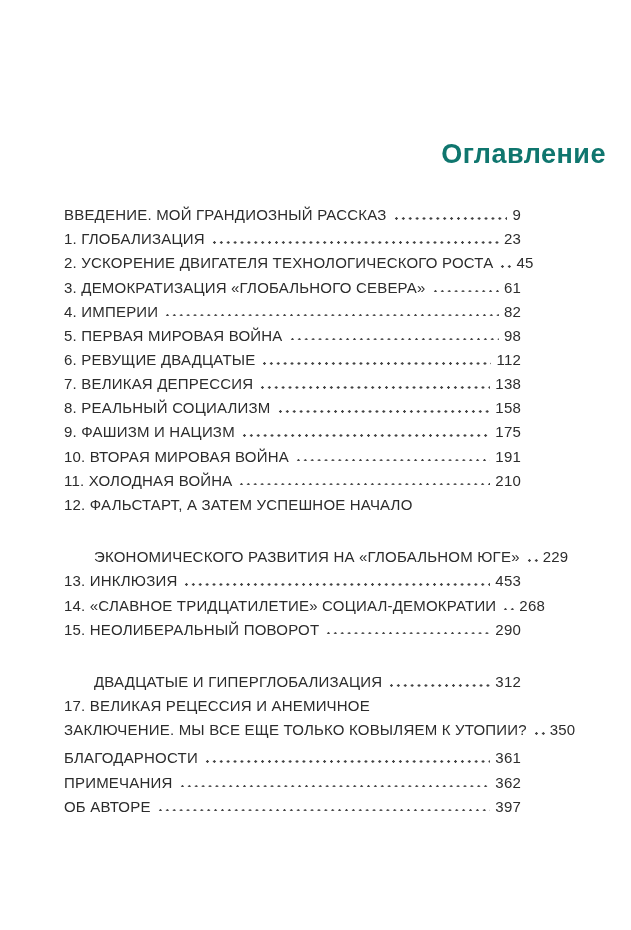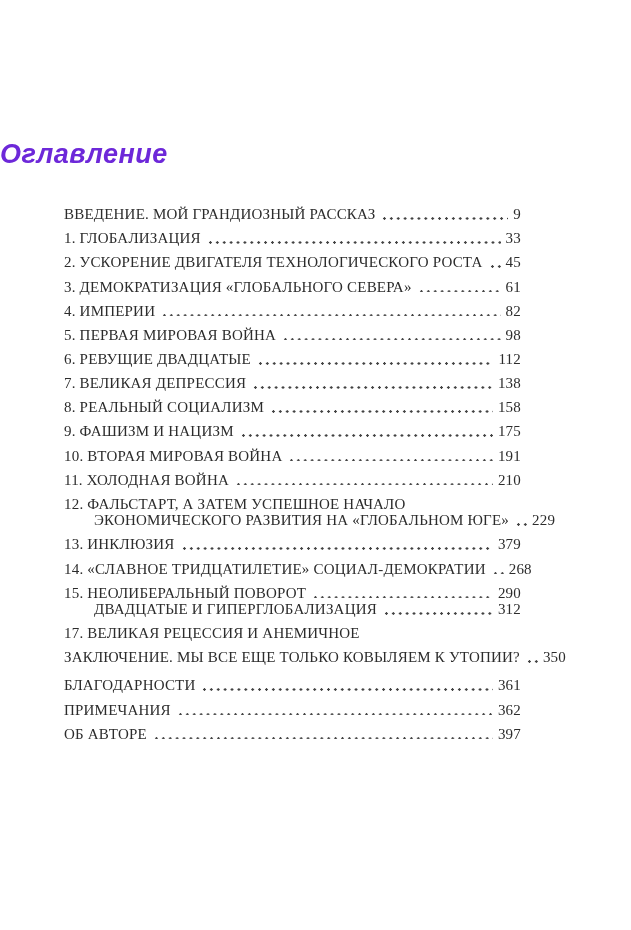--- a/index.html
+++ b/index.html
@@ -13,45 +13,44 @@
     overflow: hidden;
     position: relative;
     font-family: "Liberation Sans", "DejaVu Sans", sans-serif;
     color: #2c2c2c;
   }
   .page-title {
     position: absolute;
     top: 141px;
     left: 0;
     width: 606px;
-    text-align: left;
+    text-align: right;
     font-size: 27px;
     font-weight: bold;
     letter-spacing: 0.5px;
     line-height: 27px;
-    color: #6d28d9;
-    font-style: italic;
+    color: #0f766e;
   }
   .toc {
     position: absolute;
     top: 199px;
     left: 64px;
     width: 457px;
   }
   .toc-line {
     display: flex;
     align-items: flex-end;
     height: 24.15px;
     font-size: 15px;
     letter-spacing: 0.2px;
     white-space: nowrap;
-    font-family: Liberation Serif, serif;
   }
   .toc-line.cont {
     height: 16.4px;
+    margin-top: 36px;
   }
   .toc-line.cont .label {
     padding-left: 30px;
   }
   .toc-line.gap {
     height: 28.15px;
   }
   .label {
     flex: 0 0 auto;
   }
@@ -79,21 +78,21 @@
       <div class="toc-line">
         <span class="label">ВВЕДЕНИЕ. МОЙ ГРАНДИОЗНЫЙ РАССКАЗ</span>
         <span class="leader"></span>
         <span class="page-num">9</span>
       </div>
     </div>
     <div class="toc-entry">
       <div class="toc-line">
         <span class="label">1. ГЛОБАЛИЗАЦИЯ</span>
         <span class="leader"></span>
-        <span class="page-num">33</span>
+        <span class="page-num">23</span>
       </div>
     </div>
     <div class="toc-entry">
       <div class="toc-line">
         <span class="label">2. УСКОРЕНИЕ ДВИГАТЕЛЯ ТЕХНОЛОГИЧЕСКОГО РОСТА</span>
         <span class="leader"></span>
         <span class="page-num">45</span>
       </div>
     </div>
     <div class="toc-entry">
@@ -166,21 +165,21 @@
       <div class="toc-line cont">
         <span class="label">ЭКОНОМИЧЕСКОГО РАЗВИТИЯ НА «ГЛОБАЛЬНОМ ЮГЕ»</span>
         <span class="leader"></span>
         <span class="page-num">229</span>
       </div>
     </div>
     <div class="toc-entry">
       <div class="toc-line">
         <span class="label">13. ИНКЛЮЗИЯ</span>
         <span class="leader"></span>
-        <span class="page-num">379</span>
+        <span class="page-num">453</span>
       </div>
     </div>
     <div class="toc-entry">
       <div class="toc-line">
         <span class="label">14. «СЛАВНОЕ ТРИДЦАТИЛЕТИЕ» СОЦИАЛ-ДЕМОКРАТИИ</span>
         <span class="leader"></span>
         <span class="page-num">268</span>
       </div>
     </div>
     <div class="toc-entry">

